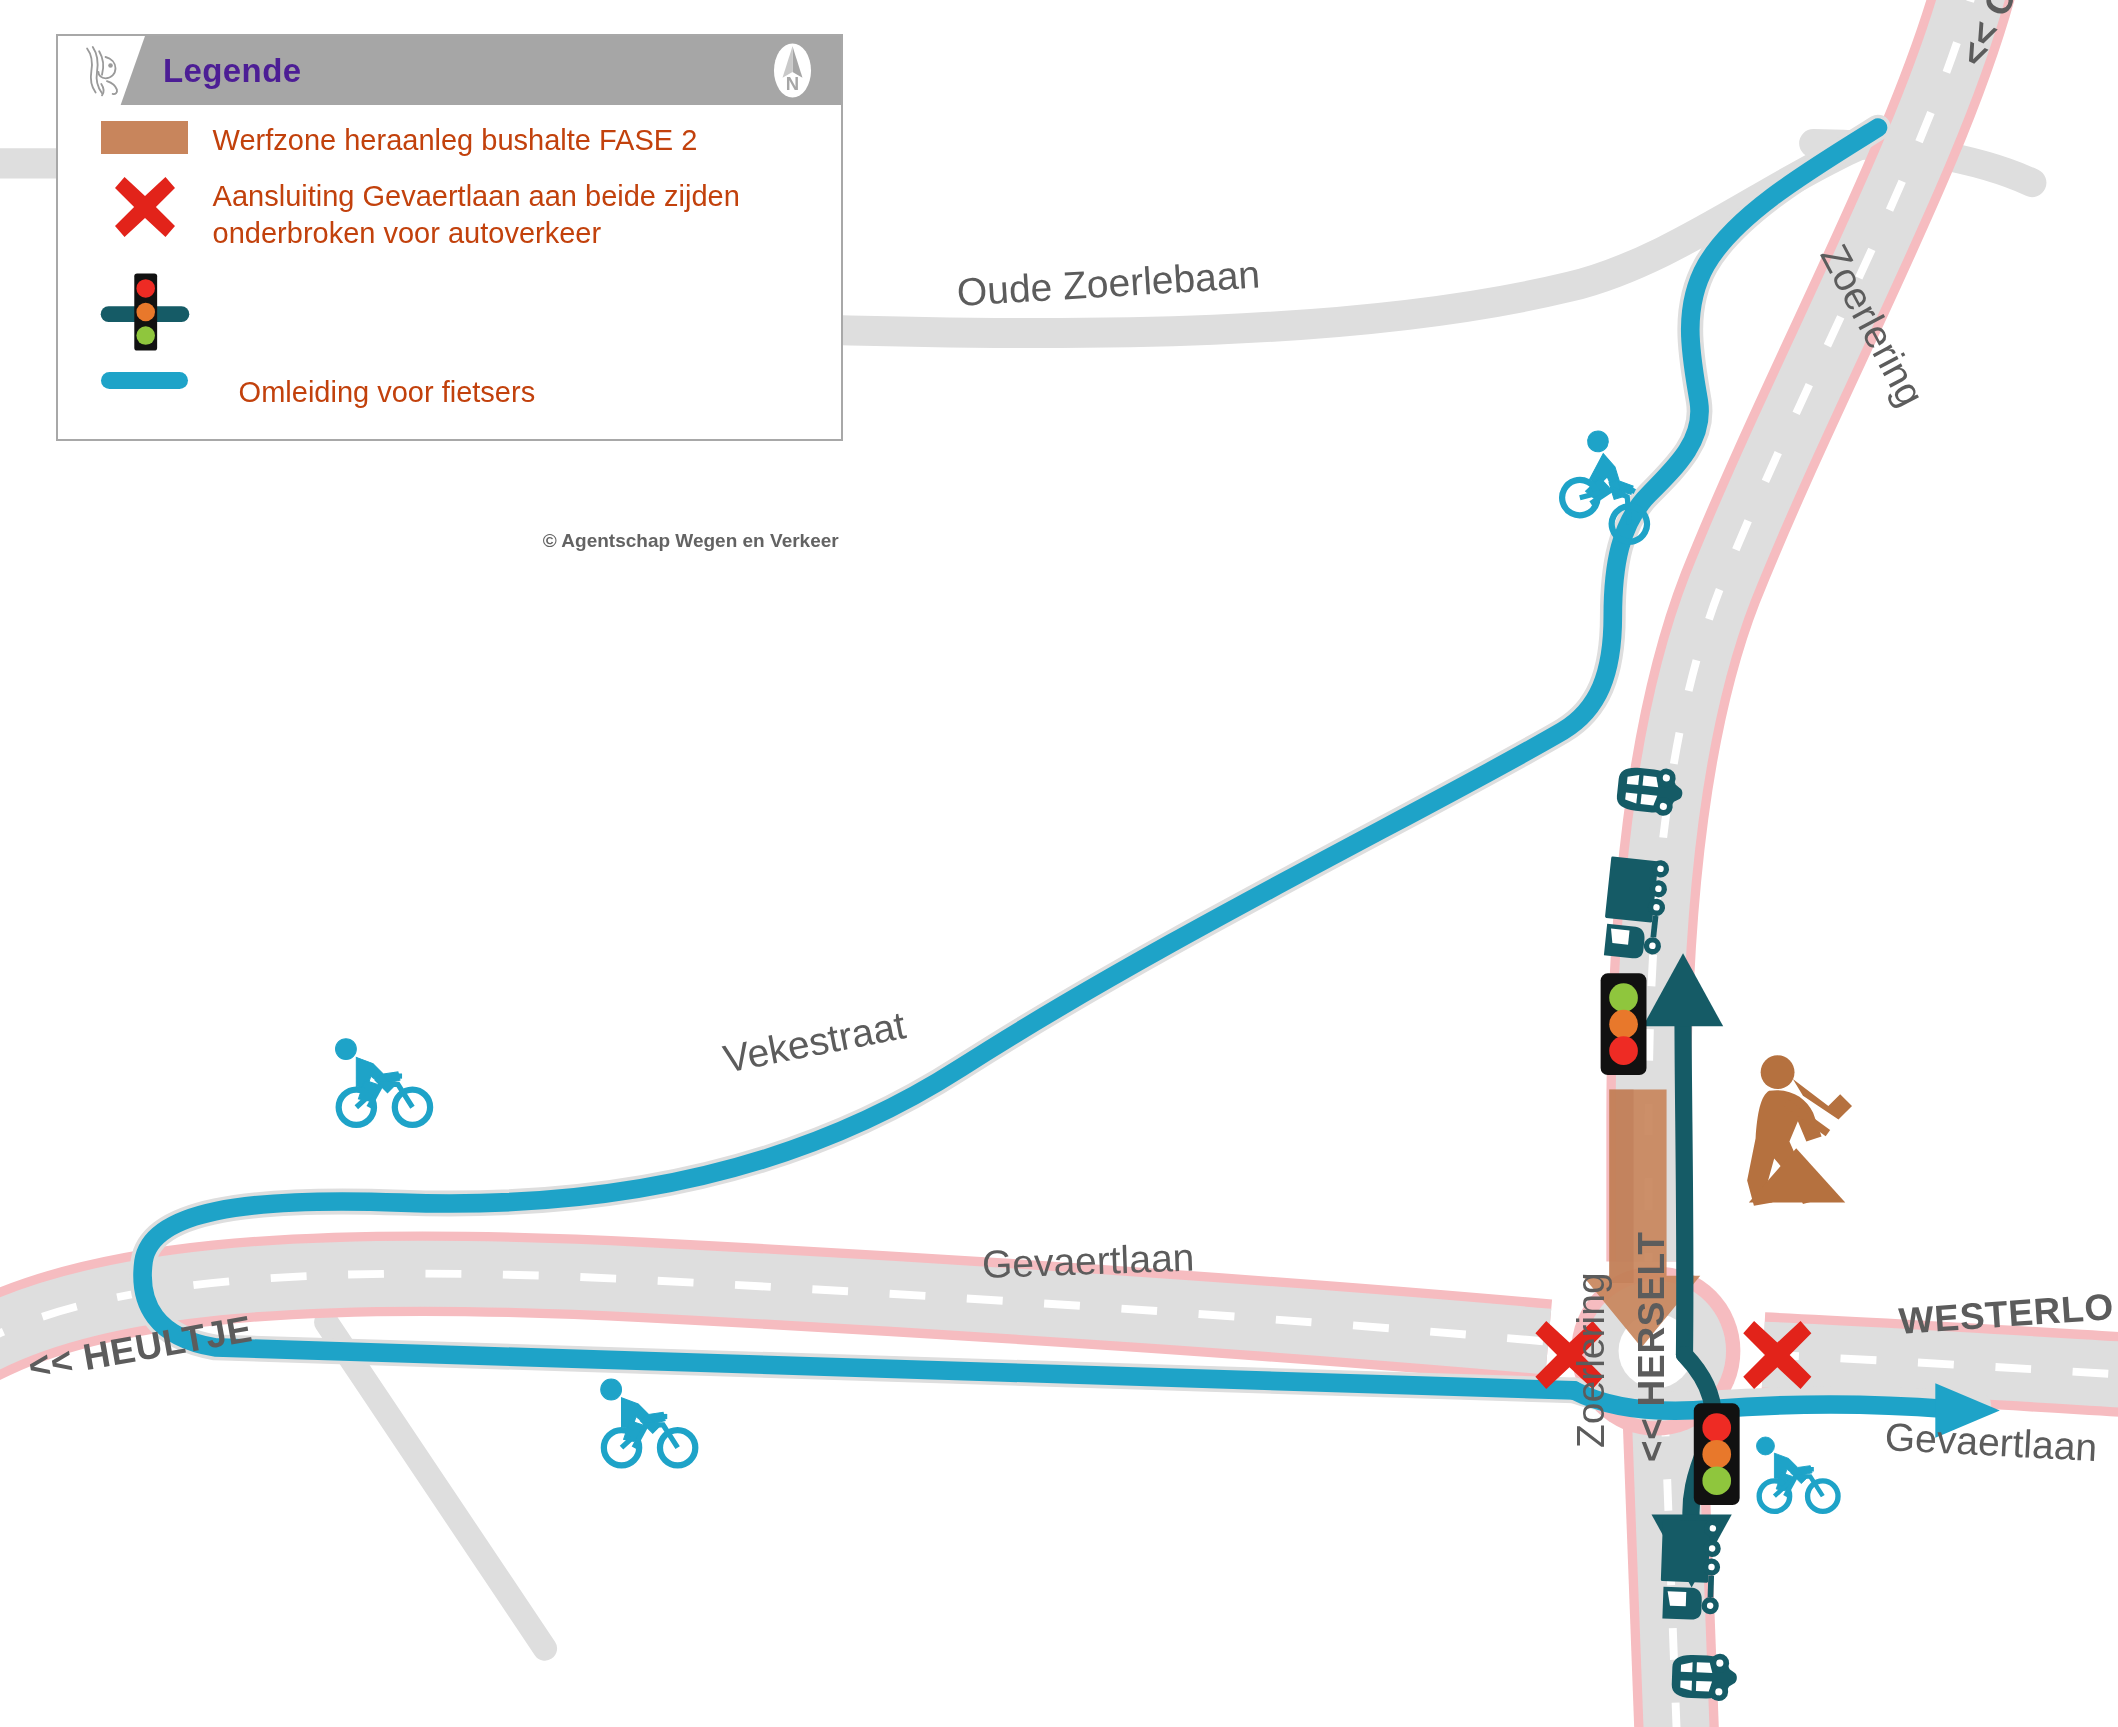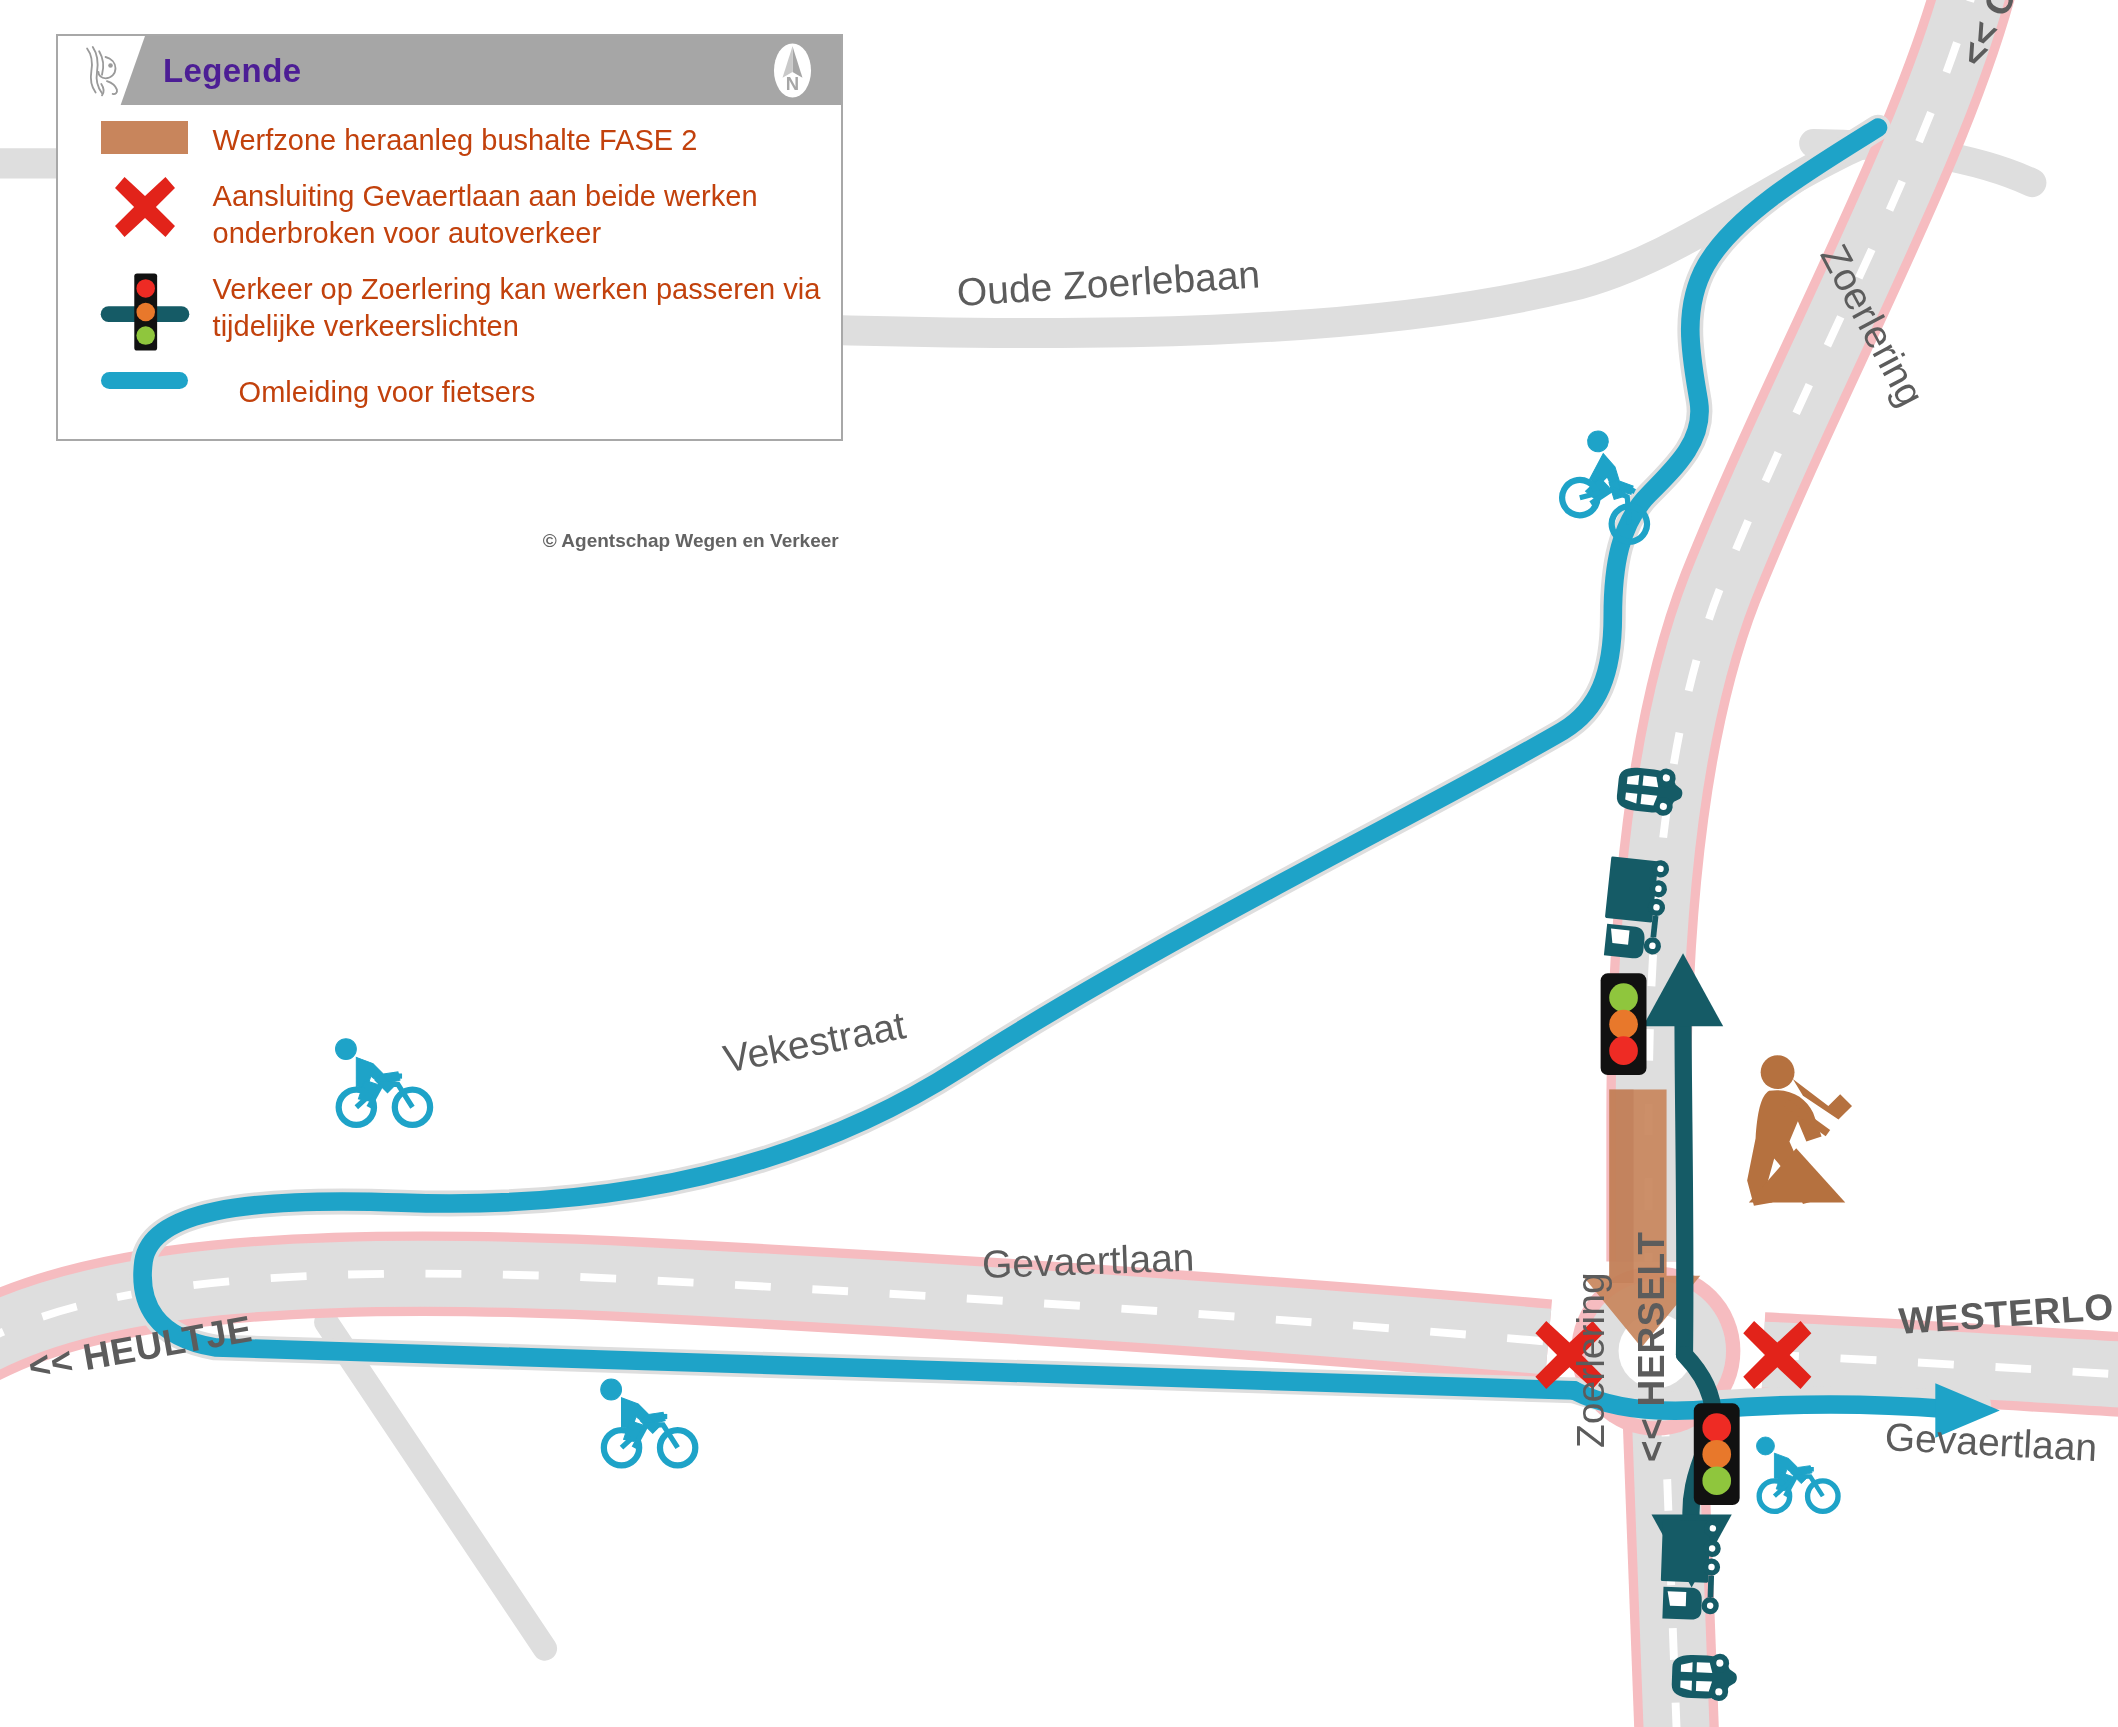--- a/index.html
+++ b/index.html
@@ -304,34 +304,33 @@
       </div>
       <div class="legend-label">Werfzone heraanleg bushalte FASE 2</div>
     </div>
 
     <div class="legend-row">
       <div class="legend-key">
         <svg width="60" height="60" viewBox="0 0 88 88" aria-hidden="true">
           <path d="M14 0 L44 28 L74 0 L88 16 L60 44 L88 72 L74 88 L44 60 L14 88 L0 72 L28 44 L0 16 Z" fill="#e2231a"></path>
         </svg>
       </div>
-      <div class="legend-label">Aansluiting Gevaertlaan aan beide werken onderbroken voor autoverkeer</div>
+      <div class="legend-label">Aansluiting Gevaertlaan aan beide zijden onderbroken voor autoverkeer</div>
     </div>
 
     <div class="legend-row">
       <div class="legend-key">
         <svg width="100" height="86" viewBox="0 0 140 120" aria-hidden="true">
           <rect x="8" y="52" width="124" height="22" rx="11" fill="#155b66"></rect>
           <rect x="55" y="6" width="32" height="108" rx="4" fill="#111111"></rect>
           <ellipse cx="71" cy="27" rx="13" ry="13" fill="#ee2b24"></ellipse>
           <ellipse cx="71" cy="60" rx="13" ry="13" fill="#e8782b"></ellipse>
           <ellipse cx="71" cy="93" rx="13" ry="13" fill="#8fc63d"></ellipse>
         </svg>
       </div>
-      <div class="legend-label">Verkeer op Zoerlering kan werken passeren via tijdelijke verkeerslichten</div>
     </div>
 
     <div class="legend-row">
       <div class="legend-key">
         <div class="swatch-line"></div>
       </div>
       <div class="legend-label">Omleiding voor fietsers</div>
     </div>
 
   </div>

